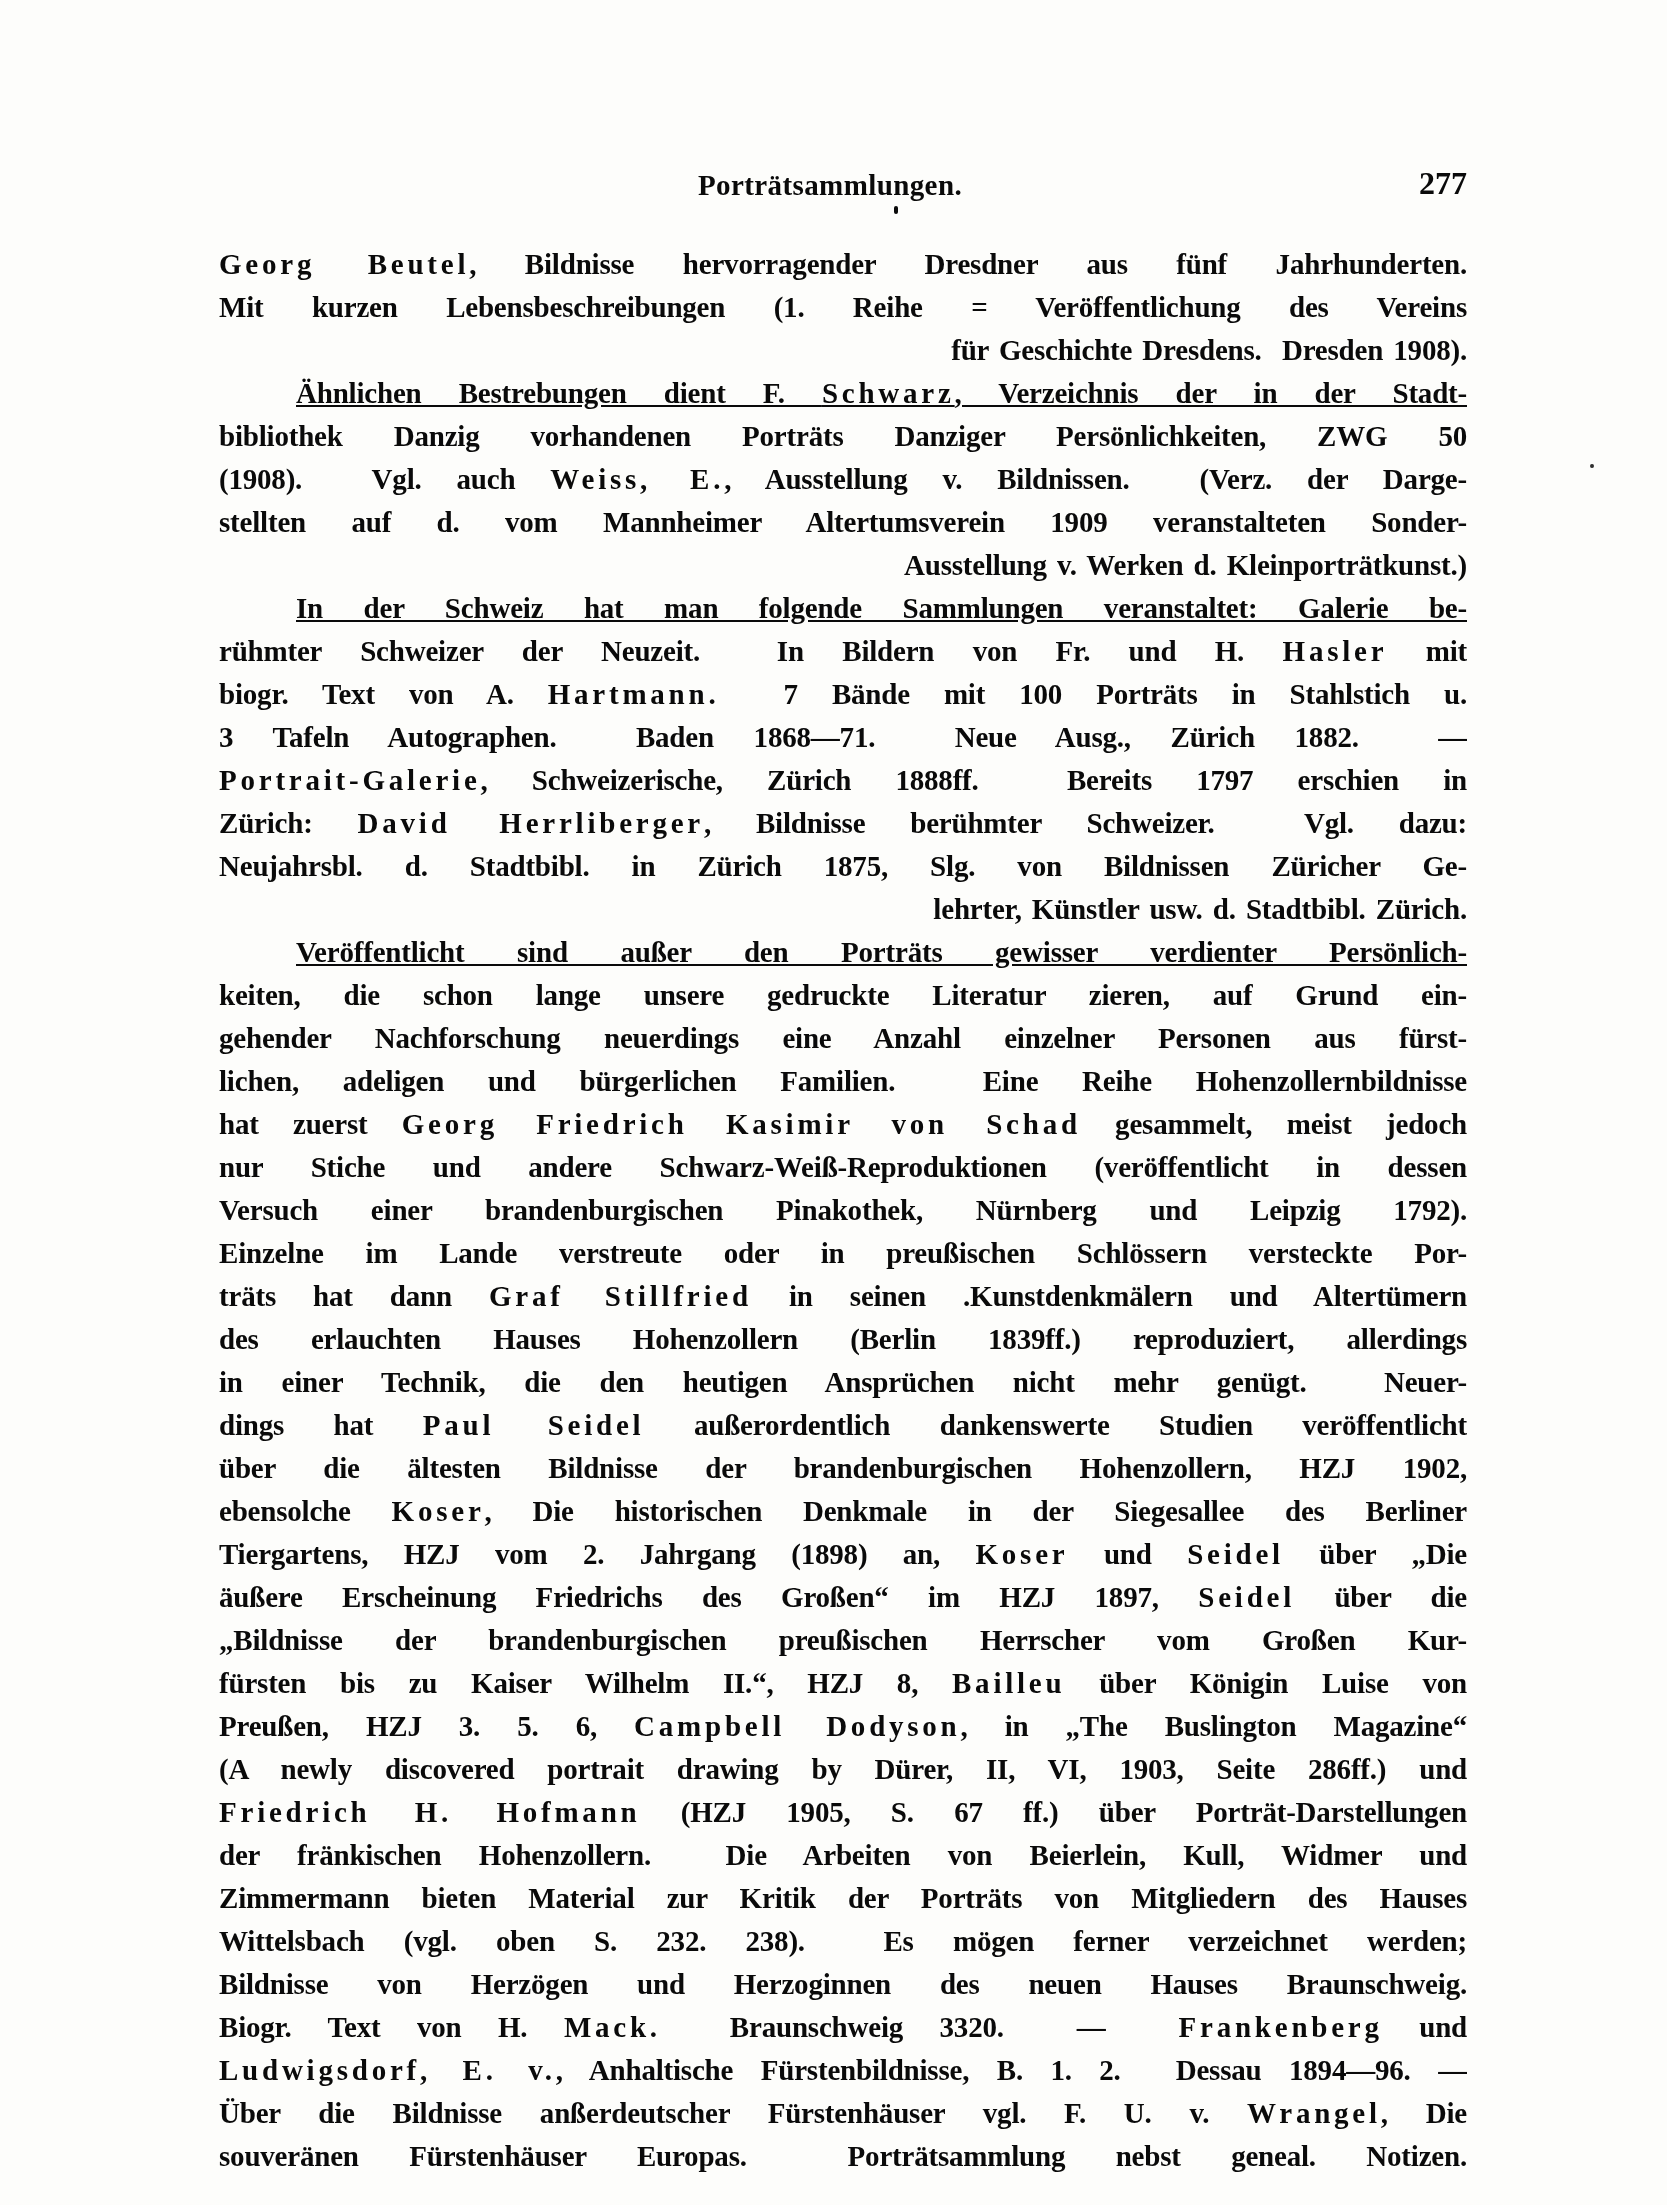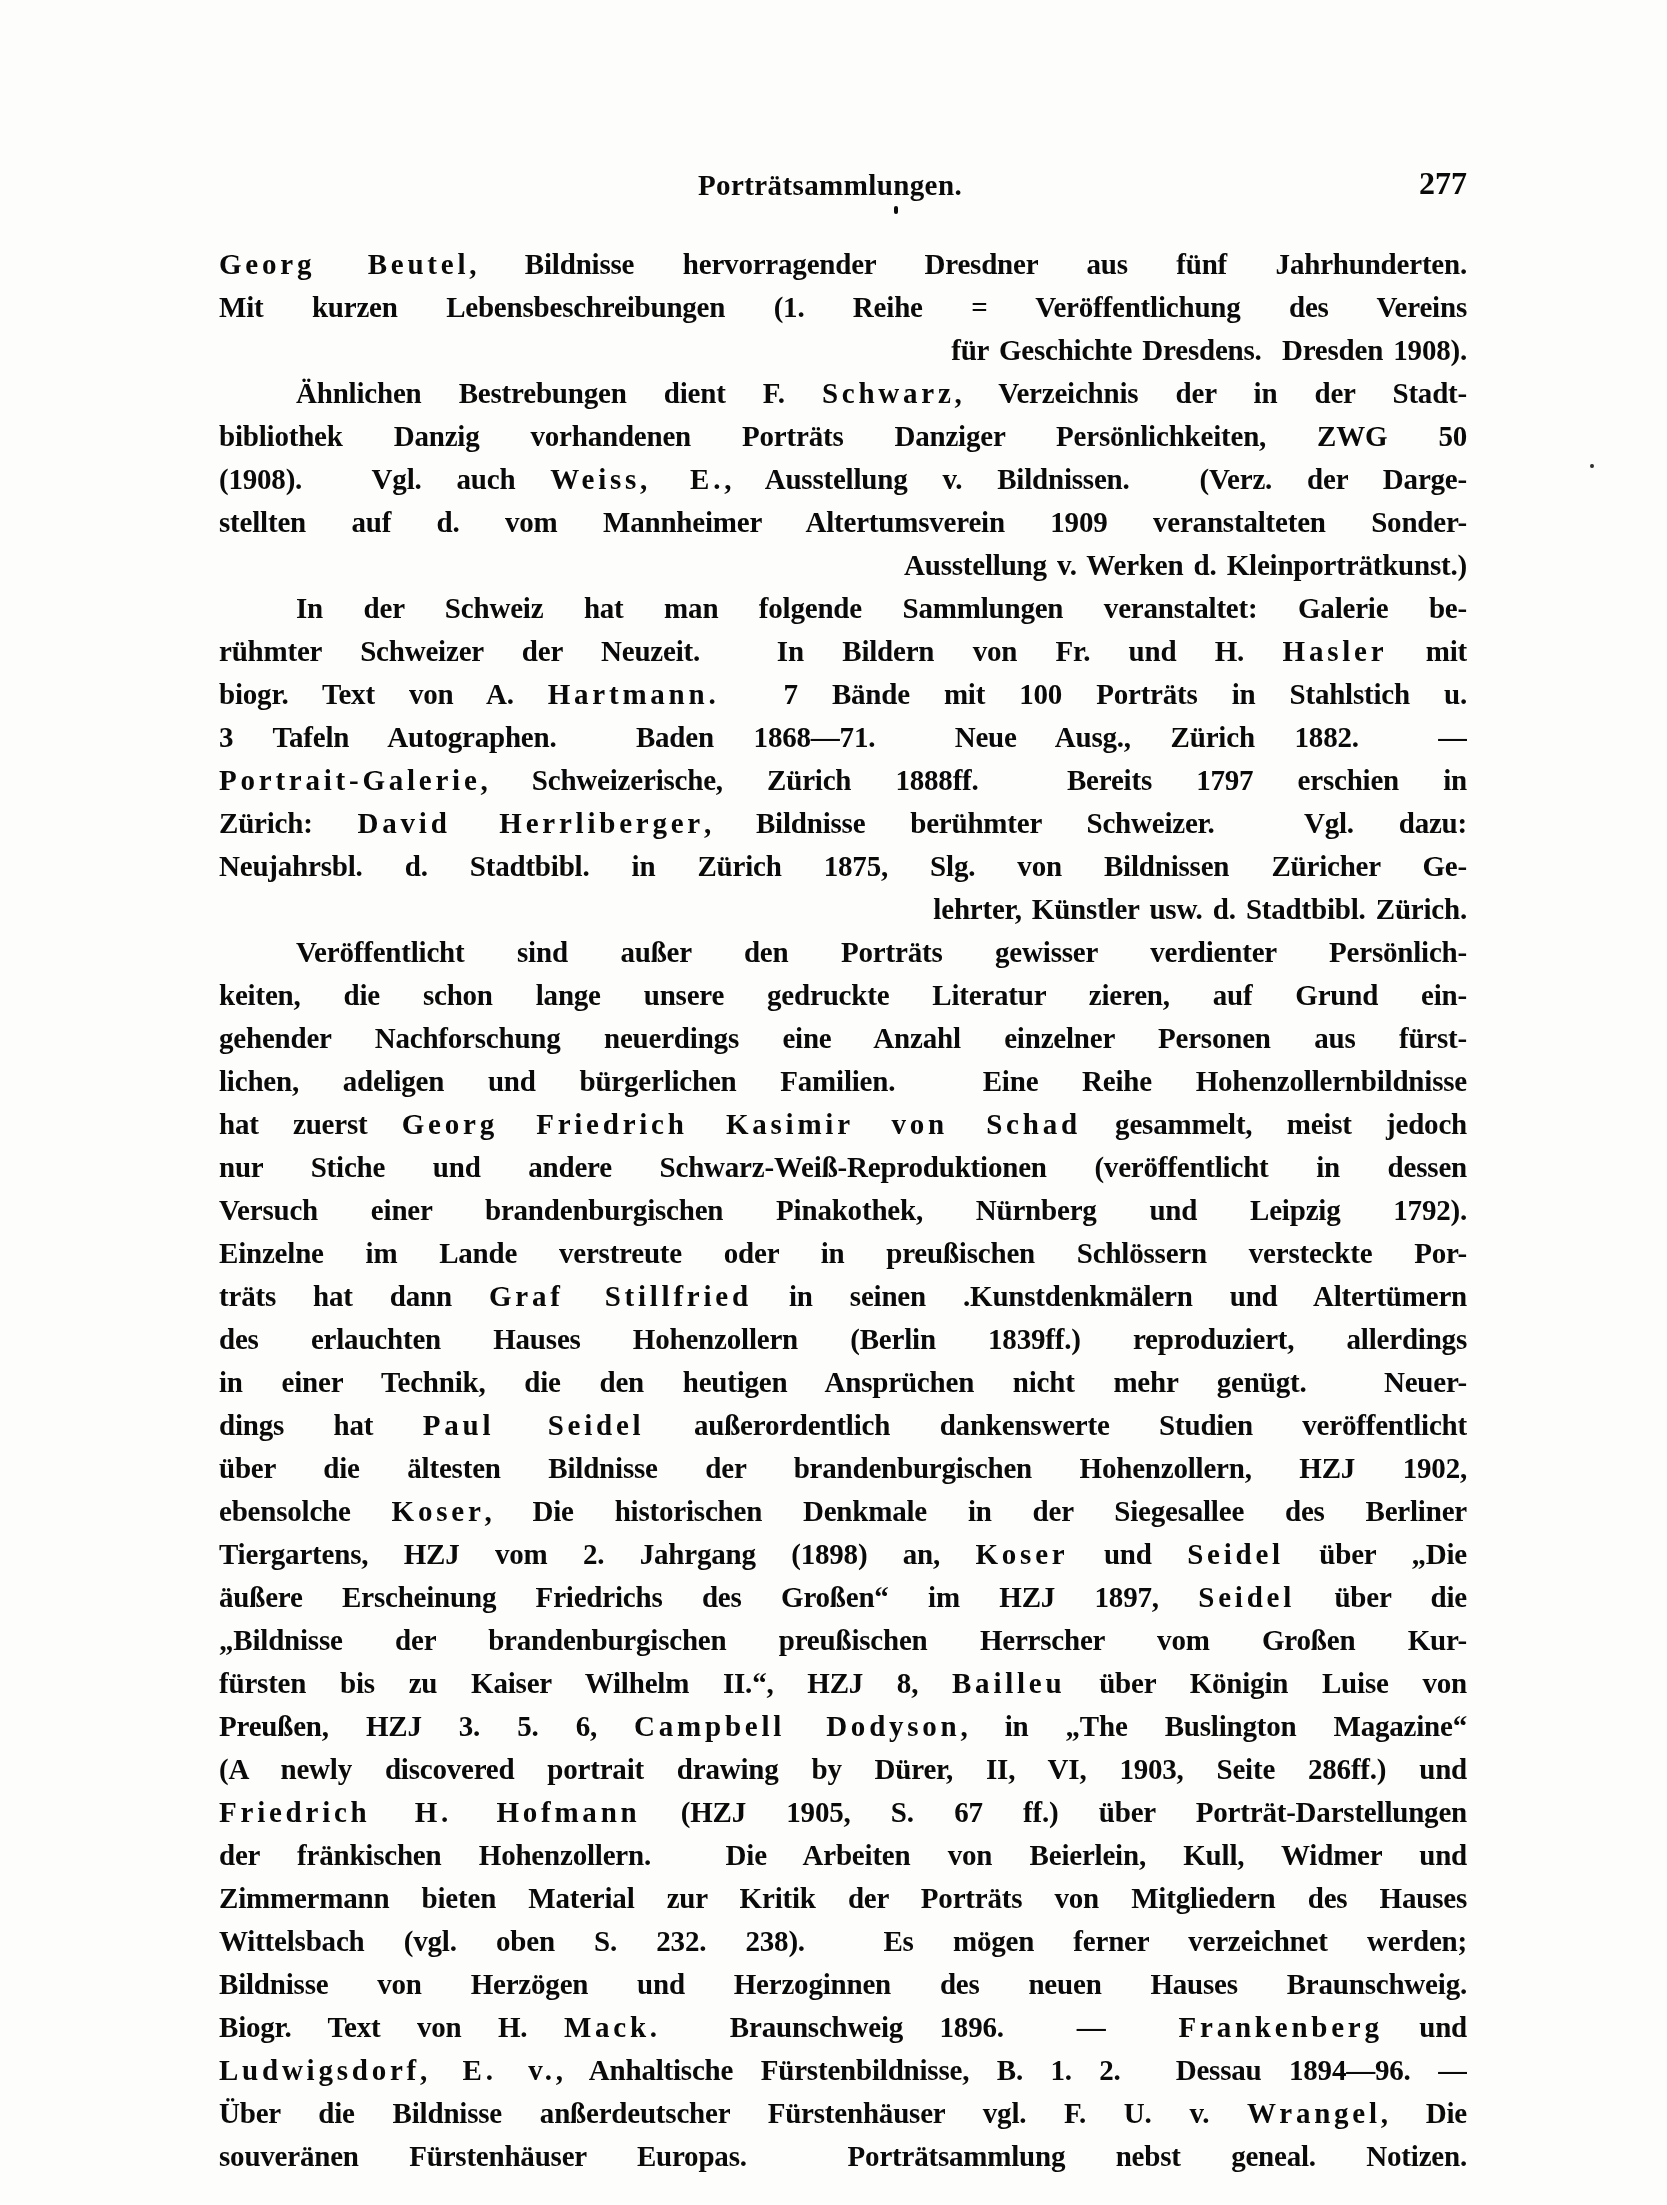--- a/index.html
+++ b/index.html
@@ -60,20 +60,21 @@
   .line.justify {
     text-align: justify;
     text-align-last: justify;
     margin-left: 30px;
   }
   .line.noj {
     text-align: right;
   }
   .line.indent {
     text-indent: 77px;
+    text-decoration: underline;
   }
   .run { white-space: pre-wrap; }
   .sperr {
     letter-spacing: 0.13em;
   }
   .mark {
     position: absolute;
     background: var(--ink, #0a0a0a);
   }
   .mark-title {
@@ -138,21 +139,21 @@
       <div class="line justify"><span class="run">äußere Erscheinung Friedrichs des Großen“ im HZJ 1897, </span><span class="run sperr">Seidel</span><span class="run"> über die</span></div>
       <div class="line justify"><span class="run">„Bildnisse der brandenburgischen preußischen Herrscher vom Großen Kur-</span></div>
       <div class="line justify"><span class="run">fürsten bis zu Kaiser Wilhelm II.“, HZJ 8, </span><span class="run sperr">Bailleu</span><span class="run"> über Königin Luise von</span></div>
       <div class="line justify"><span class="run">Preußen, HZJ 3. 5. 6, </span><span class="run sperr">Campbell Dodyson</span><span class="run">, in „The Buslington Magazine“</span></div>
       <div class="line justify"><span class="run">(A newly discovered portrait drawing by Dürer, II, VI, 1903, Seite 286ff.) und</span></div>
       <div class="line justify"><span class="run sperr">Friedrich H. Hofmann</span><span class="run"> (HZJ 1905, S. 67 ff.) über Porträt-Darstellungen</span></div>
       <div class="line justify"><span class="run">der fränkischen Hohenzollern.  Die Arbeiten von Beierlein, Kull, Widmer und</span></div>
       <div class="line justify"><span class="run">Zimmermann bieten Material zur Kritik der Porträts von Mitgliedern des Hauses</span></div>
       <div class="line justify"><span class="run">Wittelsbach (vgl. oben S. 232. 238).  Es mögen ferner verzeichnet werden;</span></div>
       <div class="line justify"><span class="run">Bildnisse von Herzögen und Herzoginnen des neuen Hauses Braunschweig.</span></div>
-      <div class="line justify"><span class="run">Biogr. Text von H. </span><span class="run sperr">Mack</span><span class="run">.  Braunschweig 1896.  —  </span><span class="run sperr">Frankenberg</span><span class="run"> und</span></div>
+      <div class="line justify"><span class="run">Biogr. Text von H. </span><span class="run sperr">Mack</span><span class="run">.  Braunschweig 3320.  —  </span><span class="run sperr">Frankenberg</span><span class="run"> und</span></div>
       <div class="line justify"><span class="run sperr">Ludwigsdorf, E. v.</span><span class="run">, Anhaltische Fürstenbildnisse, B. 1. 2.  Dessau 1894—96. —</span></div>
       <div class="line justify"><span class="run">Über die Bildnisse anßerdeutscher Fürstenhäuser vgl. F. U. v. </span><span class="run sperr">Wrangel</span><span class="run">, Die</span></div>
       <div class="line justify"><span class="run">souveränen Fürstenhäuser Europas.  Porträtsammlung nebst geneal. Notizen.</span></div>
     </div>
 
   <span class="mark mark-right"></span>
 
 </div>
 
 

